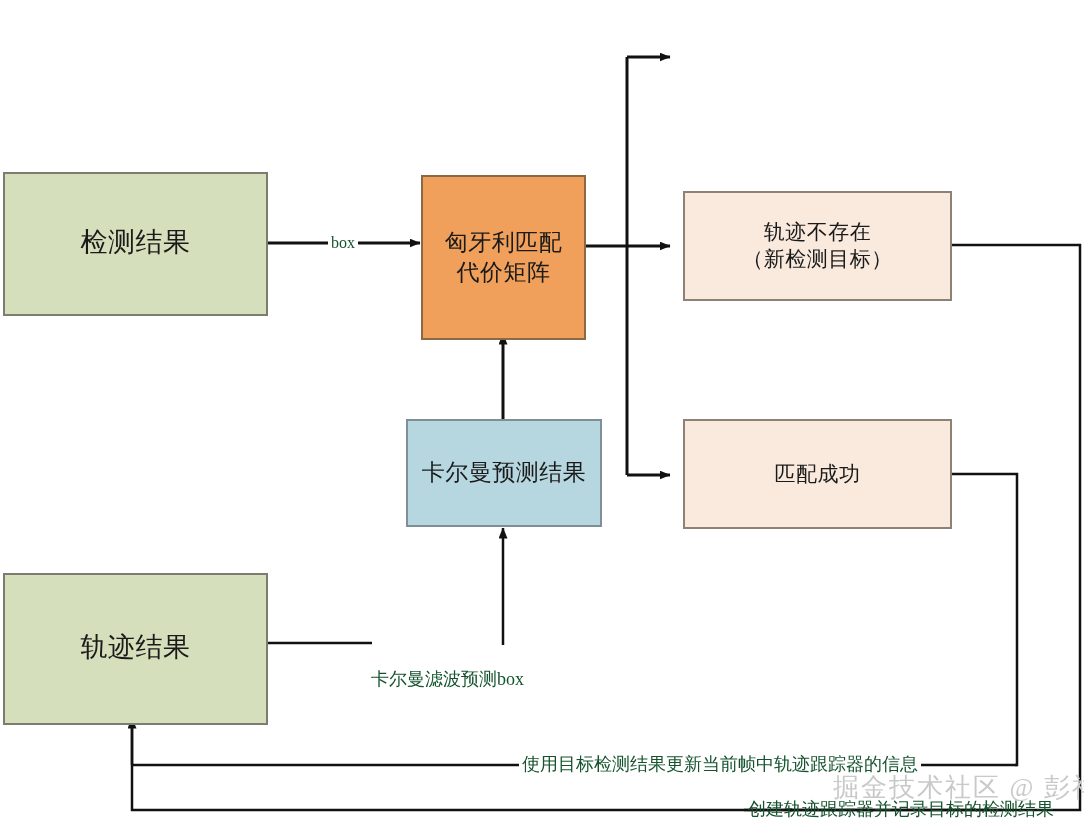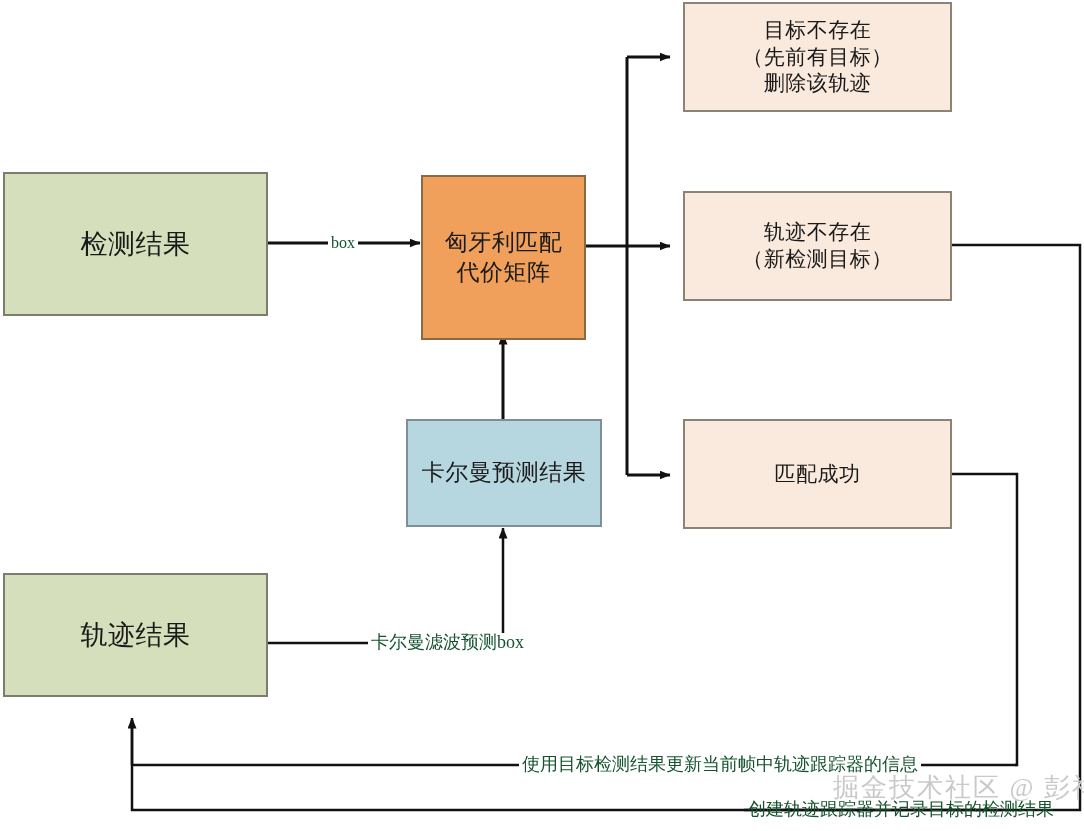--- a/index.html
+++ b/index.html
@@ -36,20 +36,21 @@
     color: #1a1a1a;
     letter-spacing: 0.5px;
   }
   .node .label { display: block; white-space: pre-line; }
 
   
   .n-detect, .n-track {
     background: #d5dfbb;
     border: 2px solid #7c7c70;
     font-size: 27px;
+    font-family: Liberation Mono, monospace;
   }
   
   .n-hungarian {
     background: #f0a05a;
     border: 2px solid #8a6a45;
     font-size: 23px;
     margin-top: 8px;
   }
   
   .n-kalman {
@@ -130,51 +131,46 @@
       <path d="M952,474 L1017,474 L1017,765 L1015,765" stroke="#111111" stroke-width="2.5" fill="none"></path>
       <path d="M1017,765 L132,765" stroke="#111111" stroke-width="2.5" fill="none"></path>
       <path d="M132,765 L132,720" stroke="#111111" stroke-width="2.5" fill="none"></path>
     </g>
   </svg>
 
   <div class="node n-detect" style="left:3px; top:172px; width:265px; height:144px;">
     <span class="label">检测结果</span>
   </div>
 
-  <div class="node n-track" style="left:3px; top:573px; width:265px; height:124px;">
+  <div class="node n-track" style="left:3px; top:573px; width:265px; height:152px;">
     <span class="label">轨迹结果</span>
   </div>
 
   <div class="node n-hungarian" style="left:421px; top:167px; width:165px; height:165px;">
     <span class="label">匈牙利匹配
 代价矩阵</span>
   </div>
 
   <div class="node n-kalman" style="left:406px; top:419px; width:196px; height:108px;">
     <span class="label">卡尔曼预测结果</span>
   </div>
 
-  <div class="node n-res" style="left:683px; top:2px; width:269px; height:110px;">
-    <span class="label">目标不存在
-（先前有目标）
-删除该轨迹</span>
-  </div>
 
   <div class="node n-res" style="left:683px; top:191px; width:269px; height:110px;">
     <span class="label">轨迹不存在
 （新检测目标）</span>
   </div>
 
   <div class="node n-res" style="left:683px; top:419px; width:269px; height:110px;">
     <span class="label">匹配成功</span>
   </div>
 
   <div class="edge-label lbl-box" style="left:328px; top:235px;">box</div>
 
-  <div class="edge-label lbl-kf" style="left:368px; top:633px;">卡尔曼滤波预测box</div>
+  <div class="edge-label lbl-kf" style="left:368px; top:670px;">卡尔曼滤波预测box</div>
 
   <div class="edge-label lbl-feed" style="left:519px; top:755px;">使用目标检测结果更新当前帧中轨迹跟踪器的信息</div>
 
   <div class="edge-label lbl-feed" style="left:745px; top:800px; background:transparent;">创建轨迹跟踪器并记录目标的检测结果</div>
 
   <div class="watermark">掘金技术社区 @ 彭祥</div>
 
 </div>
 
 </body></html>

